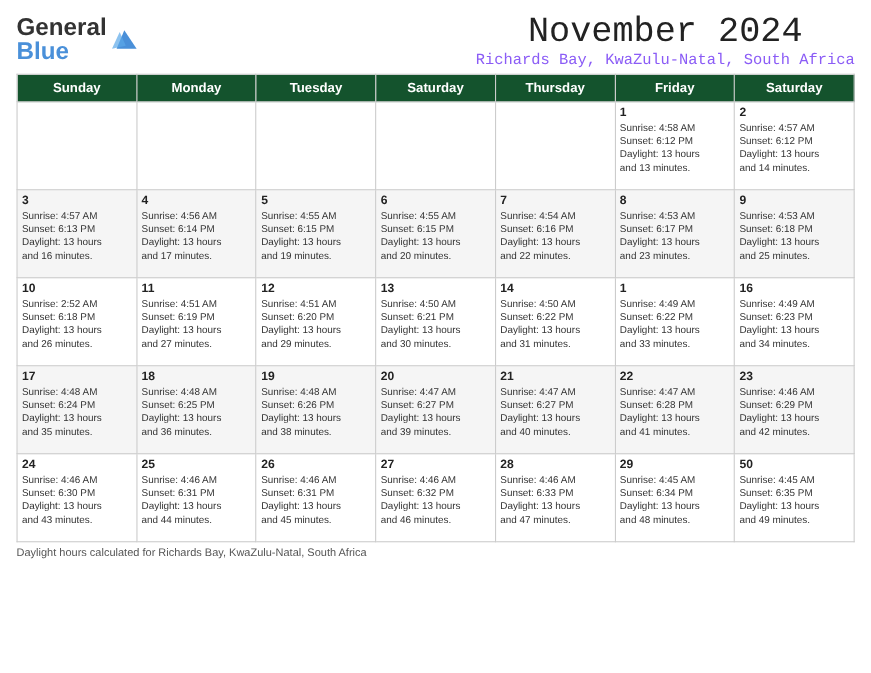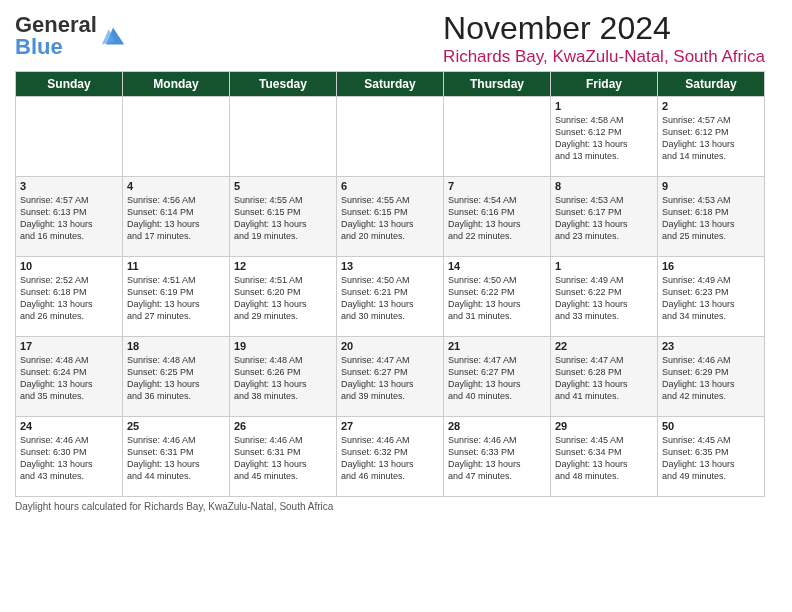--- a/index.html
+++ b/index.html
@@ -6,21 +6,21 @@
     body {
       font-family: Arial, sans-serif;
       background: #fff;
       width: 792px;
       height: 612px;
       overflow: hidden;
     }
     .page {
       width: 792px;
       min-height: 612px;
-      padding: 10px 27px 10px 15px;
+      padding: 10px 15px 10px 15px;
     }
     .header-area {
       display: flex;
       justify-content: space-between;
       align-items: flex-start;
       margin-bottom: 4px;
     }
     .logo {
       display: flex;
       align-items: center;
@@ -36,30 +36,31 @@
     }
     .logo-blue {
       color: #4a90d9;
     }
     .logo-icon {
       width: 28px;
       height: 28px;
       margin-left: 2px;
     }
     .title-block {
-      text-align: left;
+      text-align: center;
+      font-family: Liberation Mono, monospace;
     }
     .month-title {
       font-size: 32px;
       font-weight: normal;
       color: #222;
     }
     .subtitle {
-      font-size: 17px;
-      color: #be185d;
+      font-size: 14px;
+      color: #8b5cf6;
     }
     .calendar {
       width: 100%;
       border-collapse: collapse;
       table-layout: fixed;
     }
     .calendar th {
       background-color: #3a7fc1;
       color: #fff;
       text-align: center;

